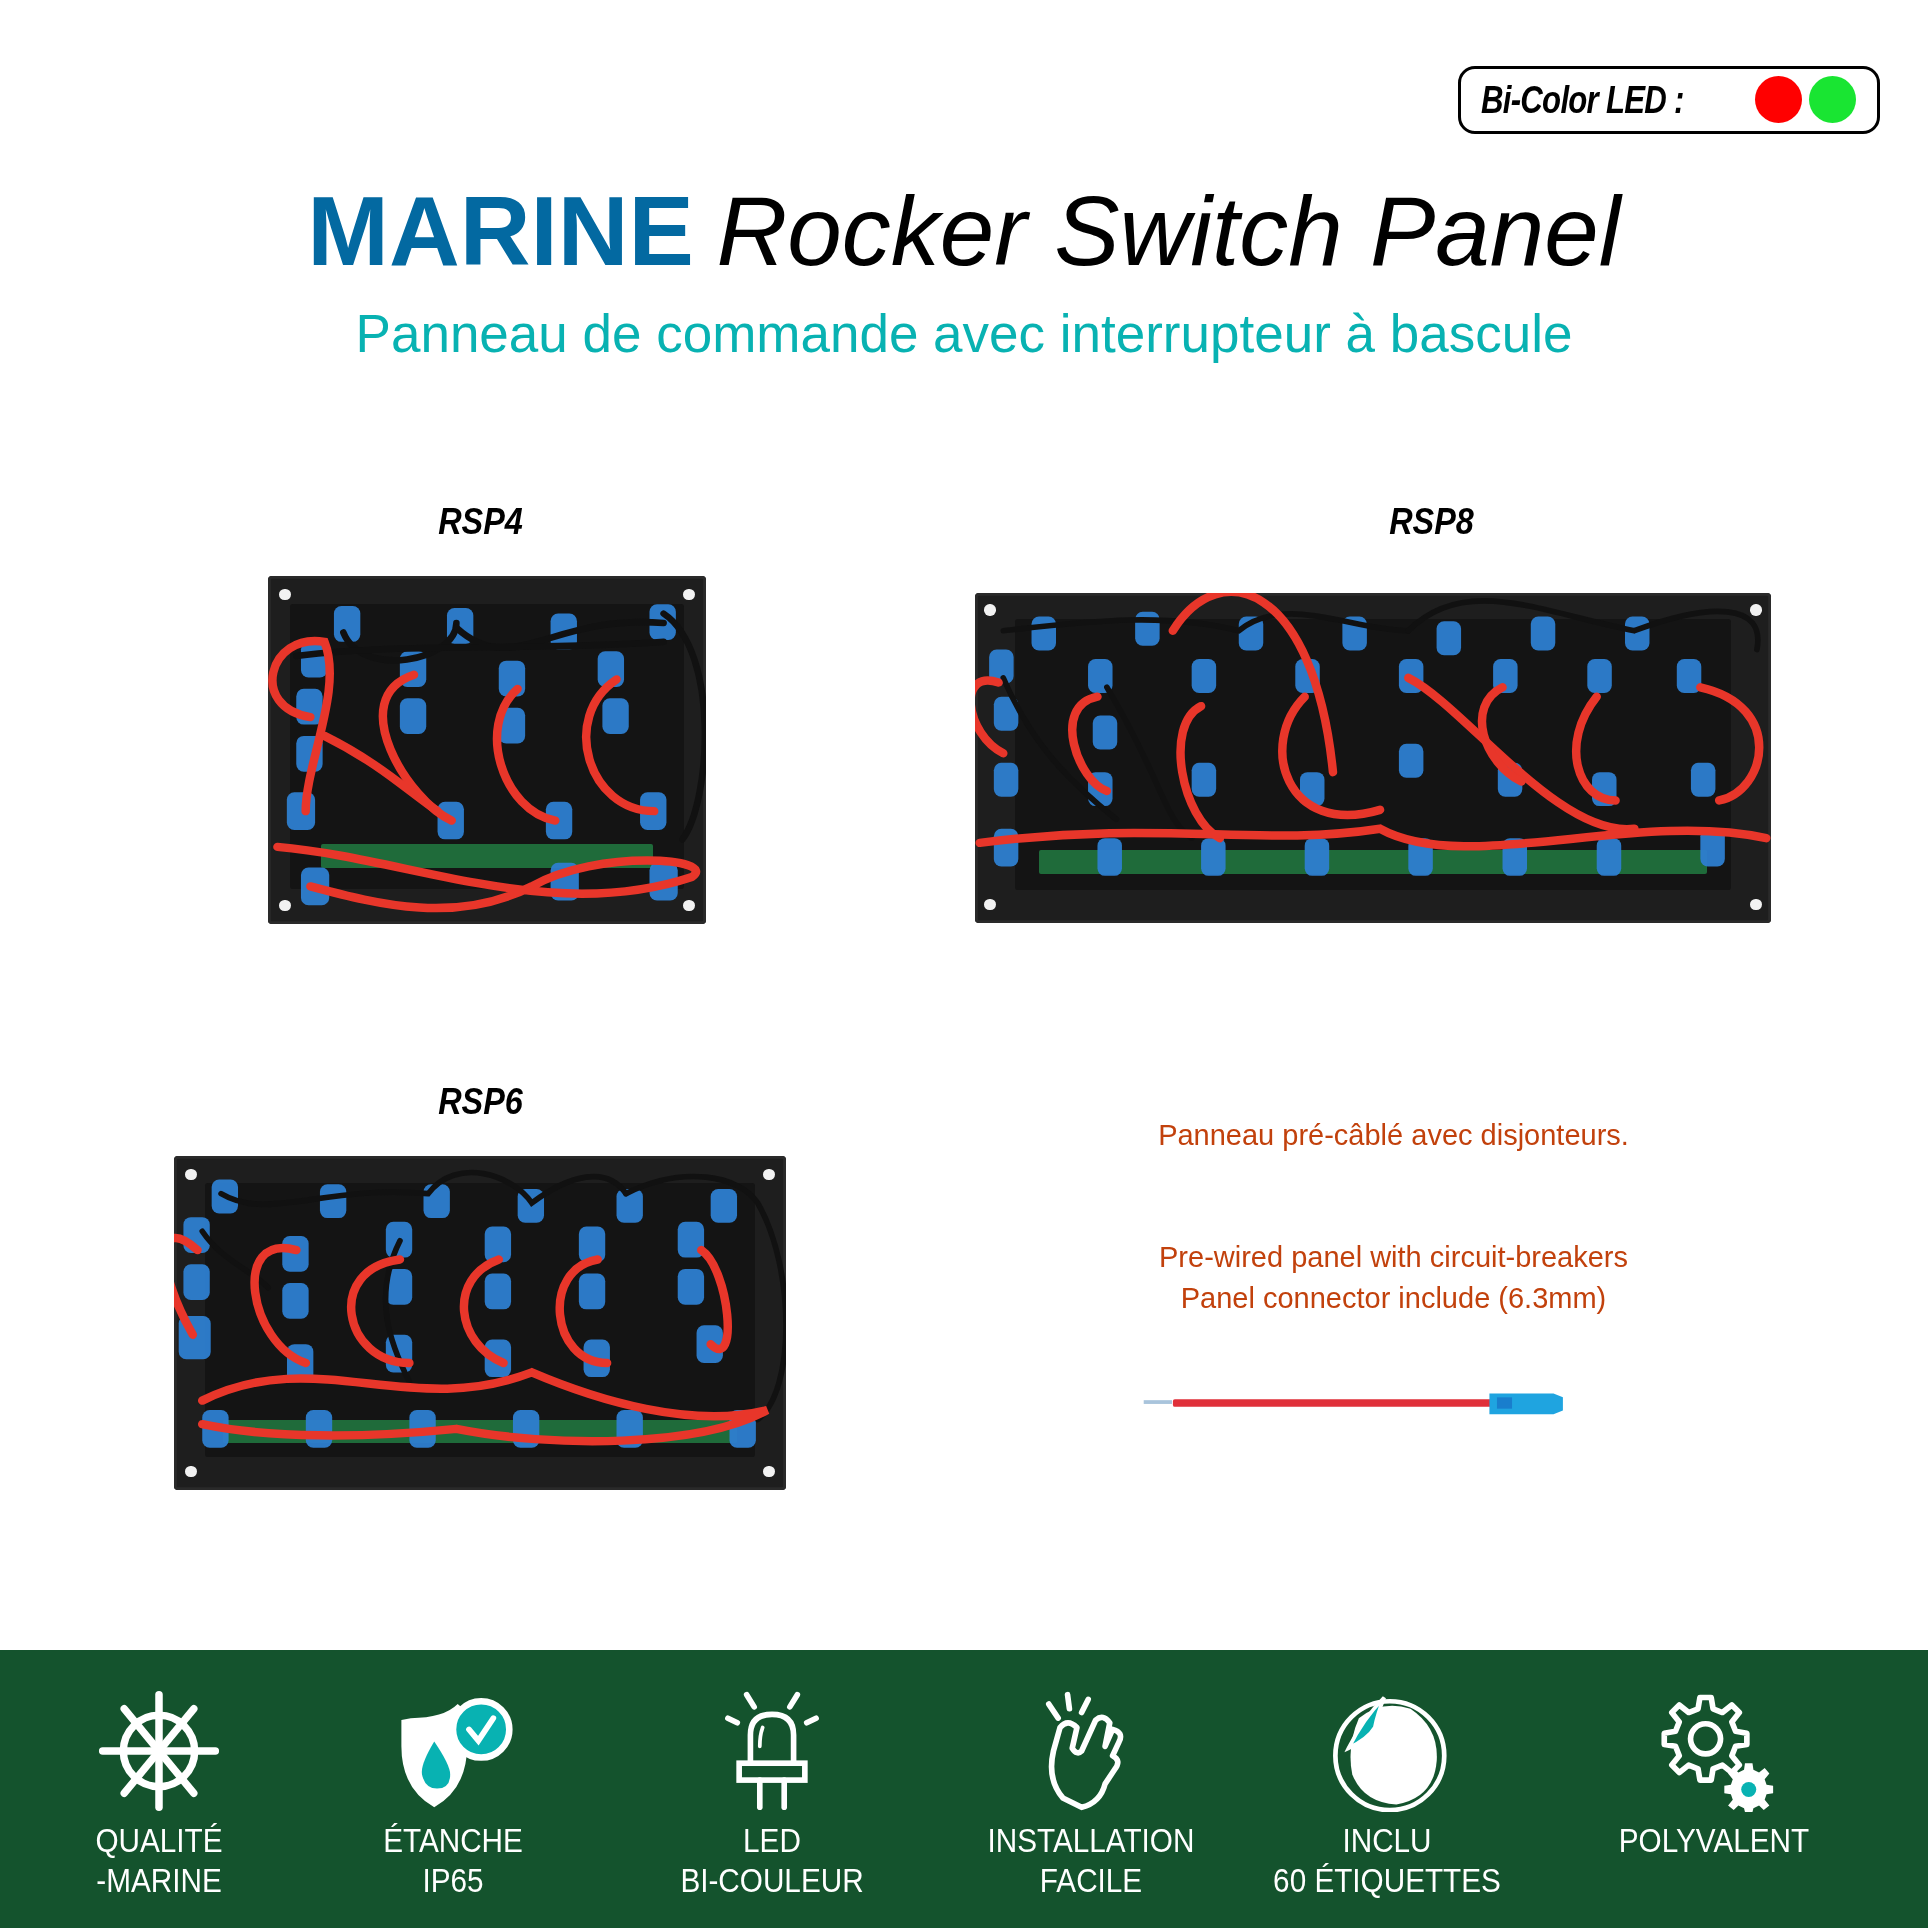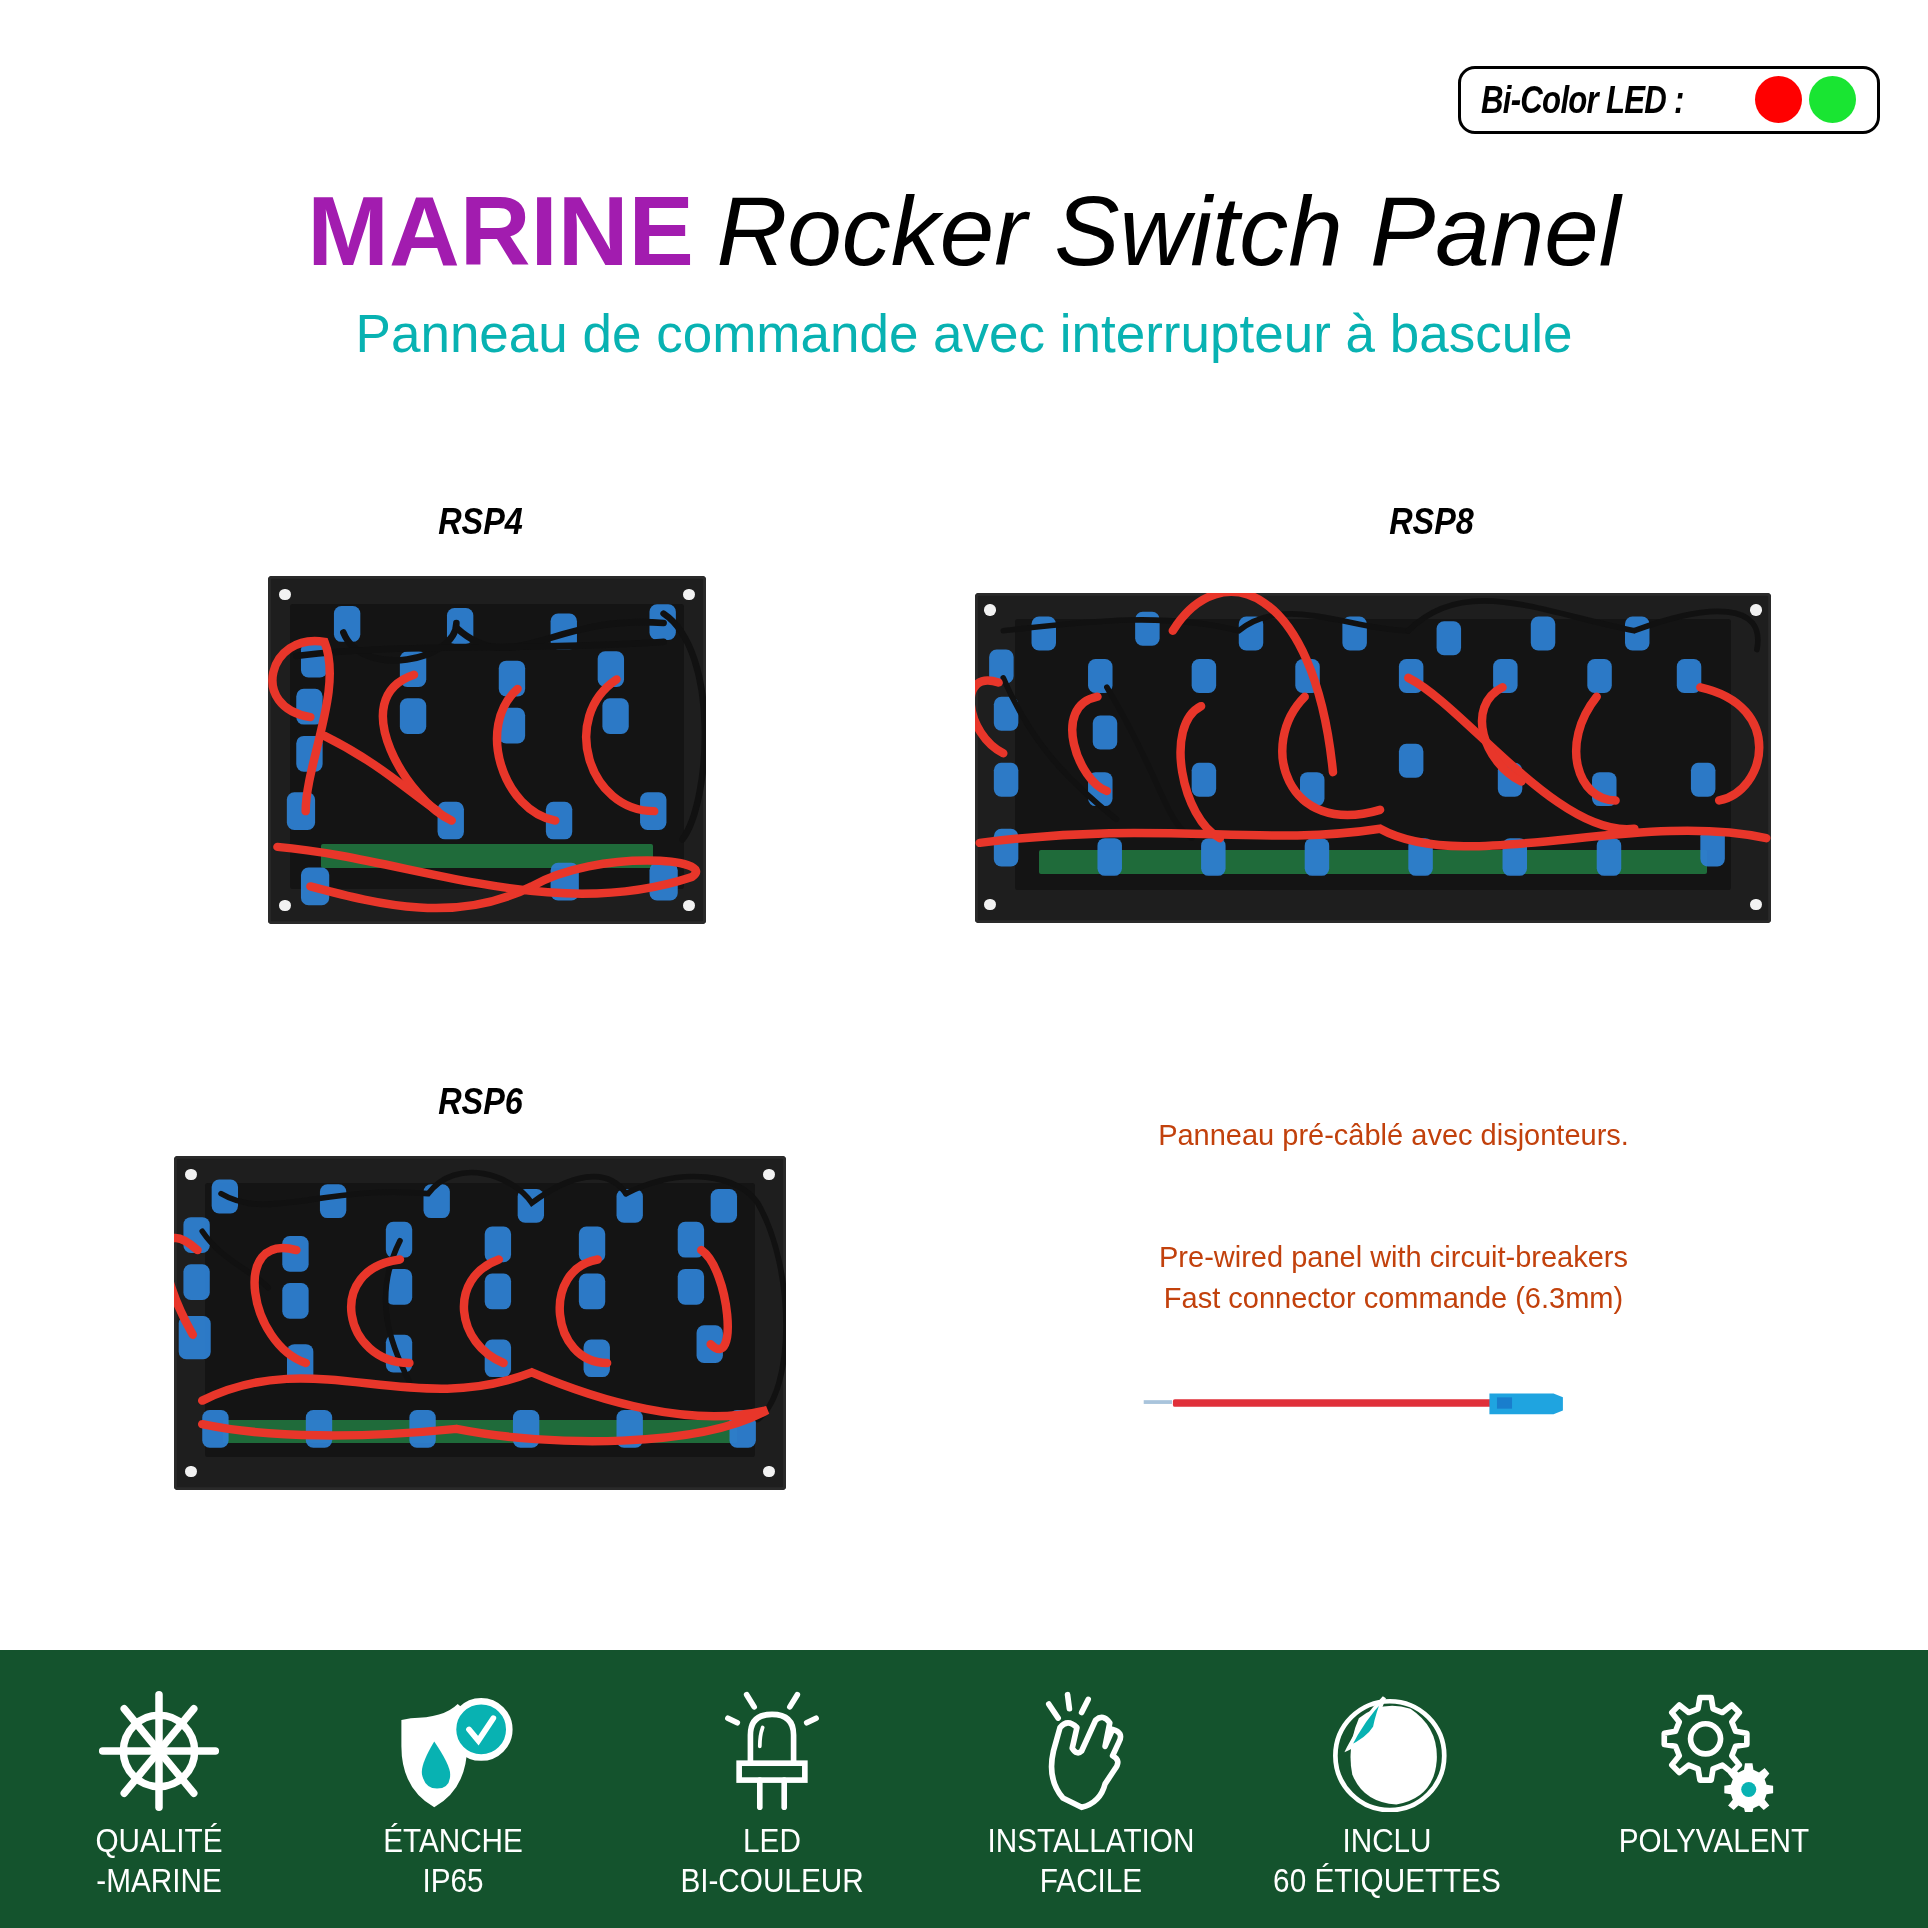--- a/index.html
+++ b/index.html
@@ -72,21 +72,21 @@
 </head>
 <body>
 
 <div class="badge">
   <span class="badge-label">Bi-Color  LED :</span>
   <span class="led-dot led-red" style="background:#FF0000;"></span>
   <span class="led-dot led-green" style="background:#19E532;"></span>
 </div>
 
 <div class="title">
-  <span class="accent" style="color:#a21caf;">MARINE</span><span class="rest">Rocker Switch Panel</span>
+  <span class="accent" style="color:#0369a1;">MARINE</span><span class="rest">Rocker Switch Panel</span>
 </div>
 <div class="subtitle" style="color:#08B2B2;">Panneau de commande avec interrupteur à bascule</div>
 
 <div class="product-label" style="left:405px; top:501px; width:151px;">RSP4</div>
 <div class="panel" style="left:268px; top:576px; width:438px; height:348px;">
   <div class="inner"></div>
   <div class="pcb" style="left:12%; right:12%; bottom:16%;"></div>
   <span class="hole" style="left:11.3px; top:13px;"></span>
   <span class="hole" style="right:11.3px; top:13px;"></span>
   <span class="hole" style="left:11.3px; bottom:13px;"></span>
@@ -253,21 +253,21 @@
       <path d="M30 260 C 150 200 250 280 380 230 C 450 260 550 290 630 270 C 560 310 400 310 300 290 C 200 300 100 300 30 285"></path>
     </g>
   </svg>
 </div>
 
 <div class="desc" style="top:1115px;">
   <div>Panneau pré-câblé avec disjonteurs.</div>
 </div>
 <div class="desc" style="top:1237px;">
   <div>Pre-wired panel with circuit-breakers</div>
-  <div>Fast connector commande (6.3mm)</div>
+  <div>Panel connector include (6.3mm)</div>
 </div>
 
 <svg class="wire" viewBox="0 0 500 40">
   <rect x="5" y="17" width="30" height="4" fill="#a9c4dc"></rect>
   <rect x="36" y="16" width="340" height="8" rx="2" fill="#e0303a"></rect>
   <path d="M372 10 L 440 10 L 450 14 L 450 28 L 440 32 L 372 32 Z" fill="#1fa4e0"></path>
   <rect x="380" y="14" width="16" height="12" fill="#1565c0" opacity="0.6"></rect>
 </svg>
 
 <div class="footer" style="background:#14532d;">

